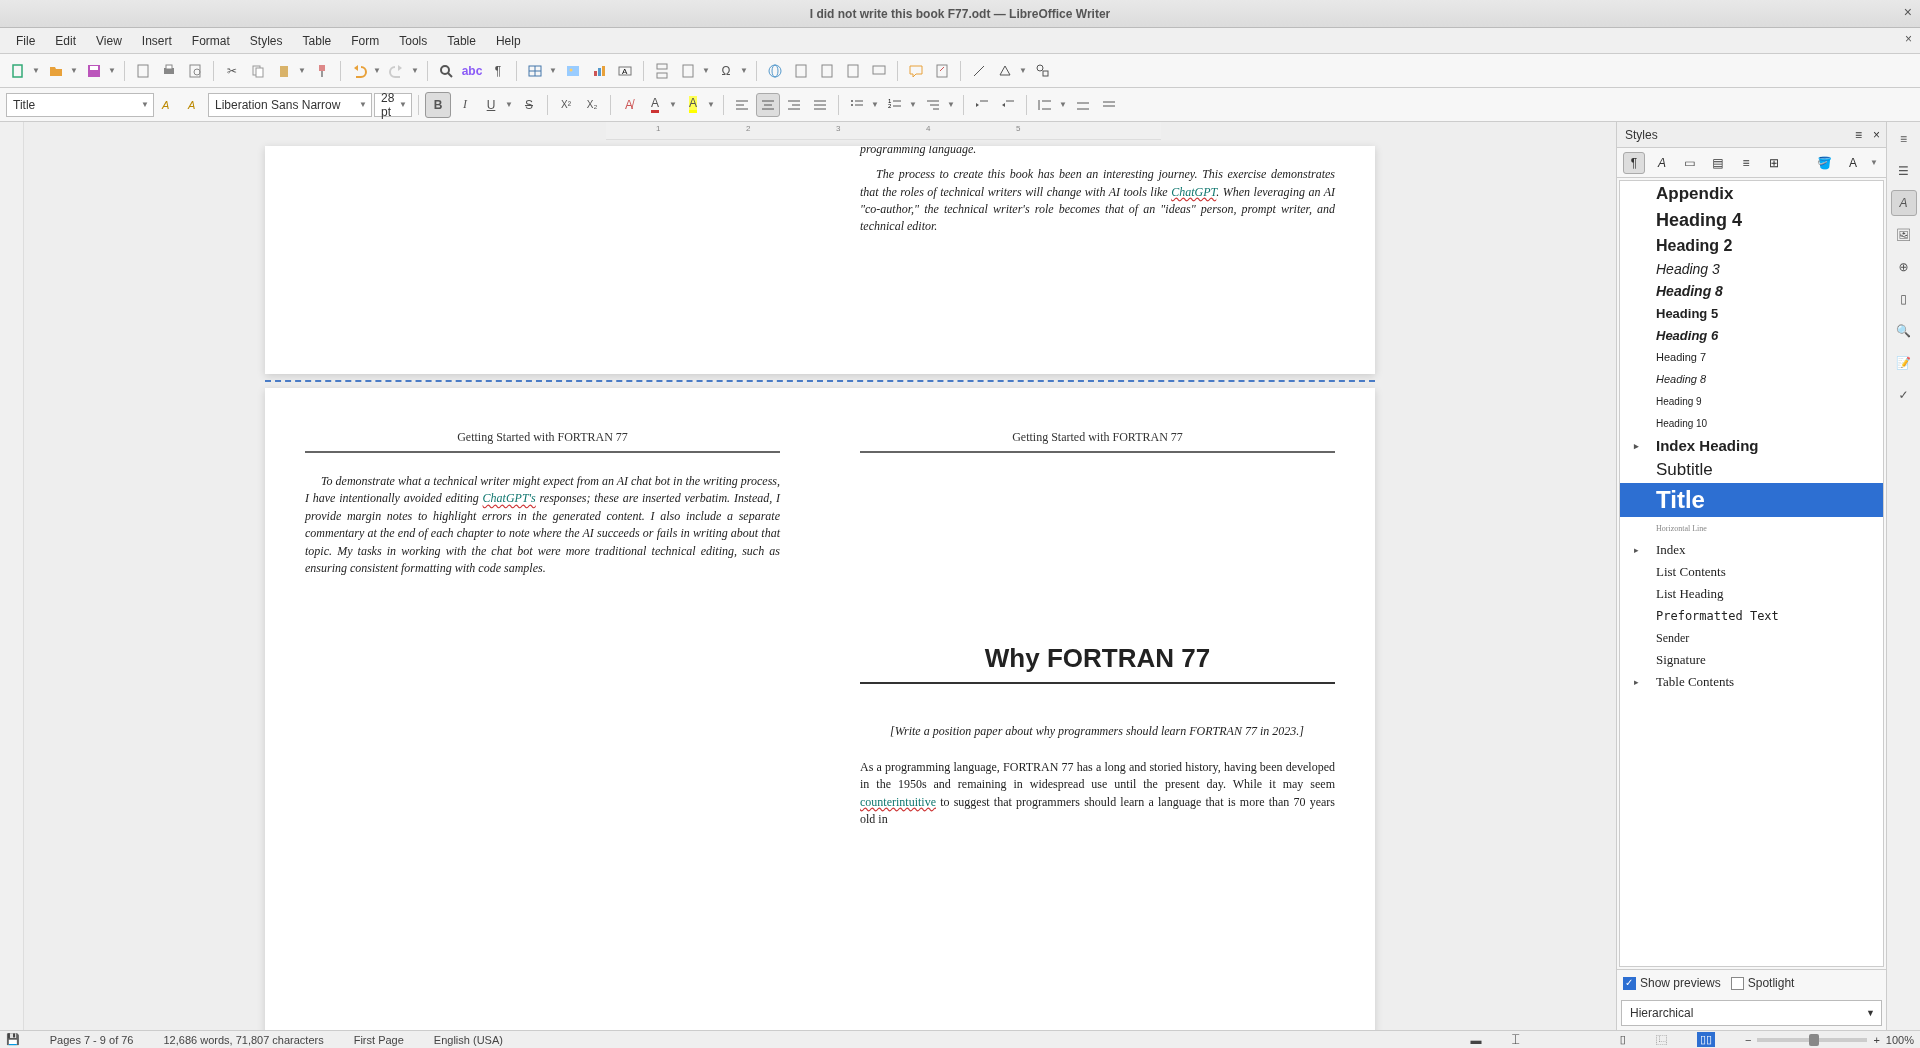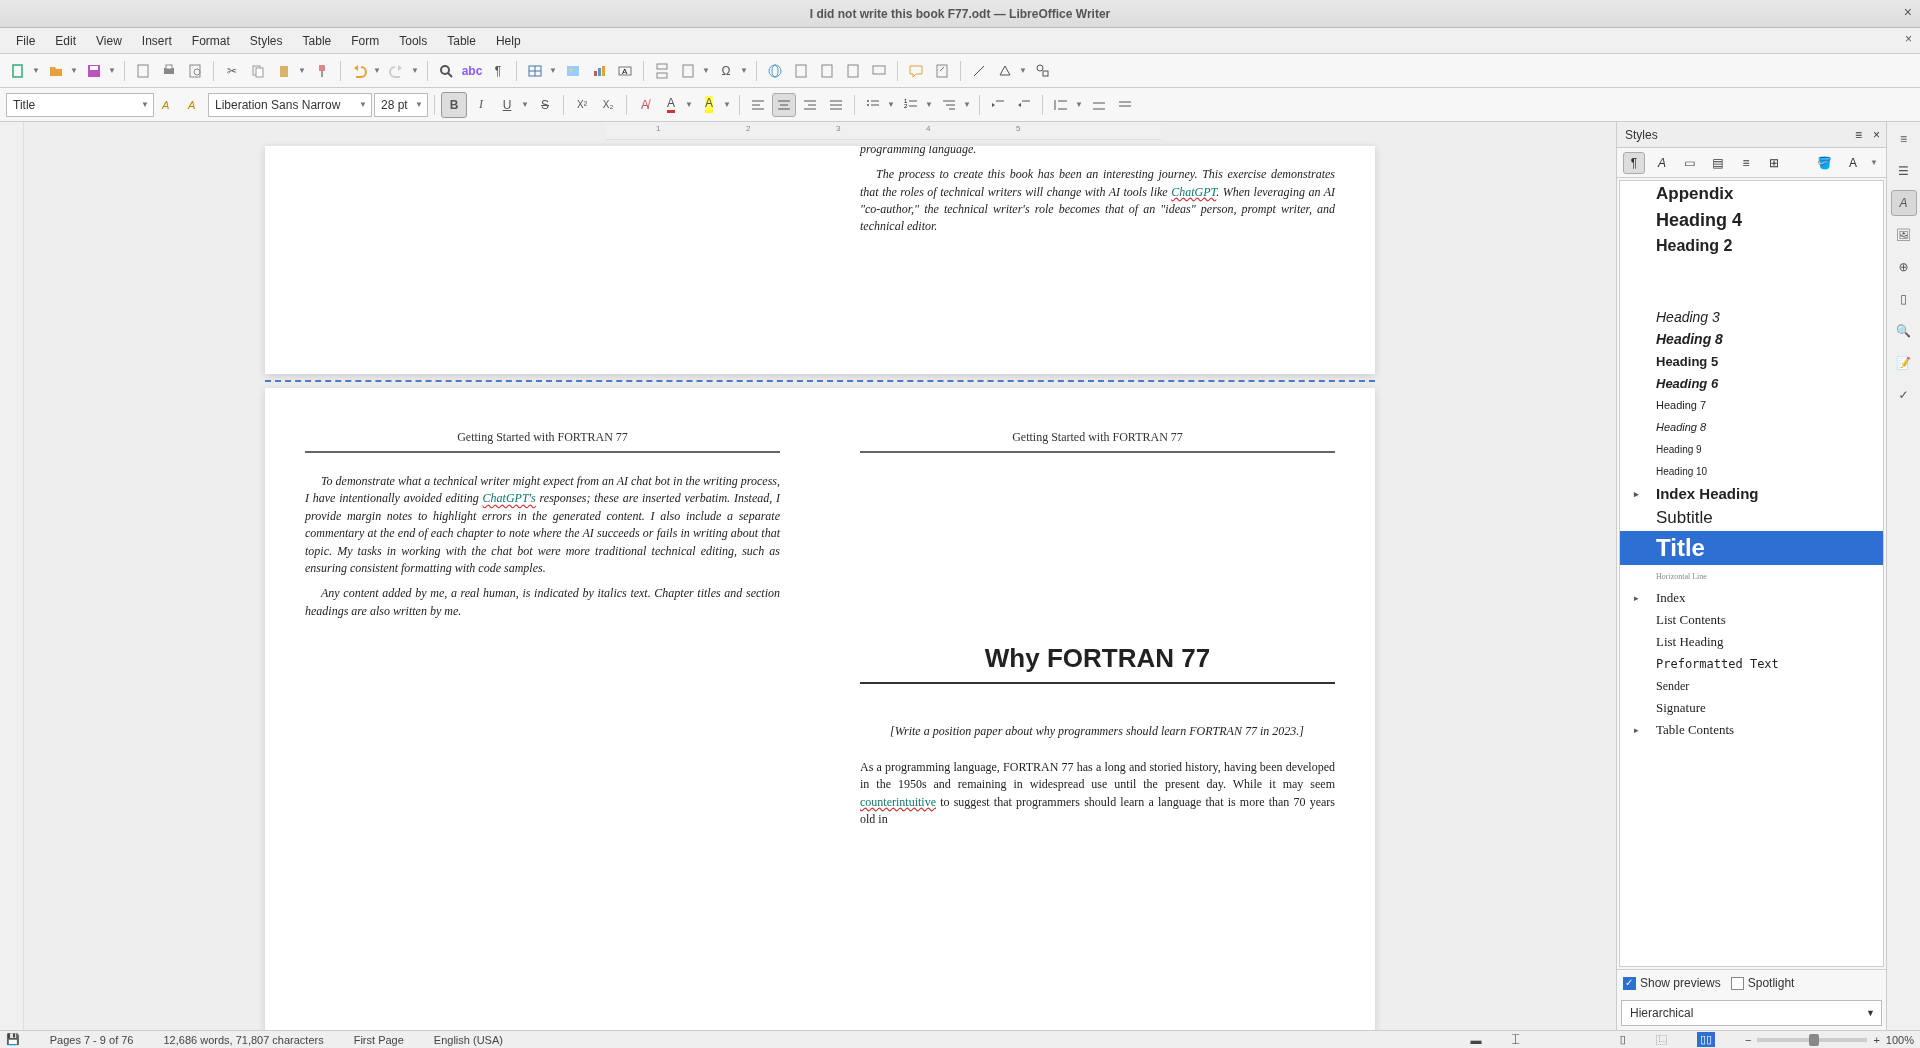--- a/index.html
+++ b/index.html
@@ -12,21 +12,21 @@
 .menubar .closedoc{position:absolute;right:8px;top:4px;color:#555;cursor:pointer}
 .toolbar{height:34px;background:#f7f7f7;border-bottom:1px solid #ccc;display:flex;align-items:center;padding:2px 6px;gap:2px}
 .tb-btn{width:24px;height:24px;display:inline-flex;align-items:center;justify-content:center;cursor:pointer;border-radius:3px;color:#555}
 .tb-sep{width:1px;height:20px;background:#ccc;margin:0 4px}
 .tb-dd{width:10px;font-size:8px;color:#777;cursor:pointer}
 .toolbar2{height:34px;background:#f7f7f7;border-bottom:1px solid #ccc;display:flex;align-items:center;padding:2px 6px;gap:2px}
 .combo{height:24px;border:1px solid #bbb;background:#fff;display:flex;align-items:center;padding:0 6px;position:relative}
 .combo .cdd{position:absolute;right:4px;font-size:8px;color:#777}
 .style-combo{width:148px}
 .font-combo{width:164px}
-.size-combo{width:54px}
+.size-combo{width:38px}
 .bold-btn{font-weight:bold;border:1px solid #999;background:#ddd;width:26px;height:26px}
 .main{position:absolute;top:122px;left:0;right:0;bottom:18px;display:flex}
 .left-ruler{width:24px;background:#f0f0f0;border-right:1px solid #ddd}
 .canvas-area{flex:1;background:#eee;overflow:auto;position:relative}
 .ruler-h{height:18px;background:#f0f0f0;border-bottom:1px solid #ddd;position:relative;margin-left:582px;width:555px;font-size:8px;color:#888}
 .ruler-h span{position:absolute;top:2px}
 .pages{padding:0 0 20px 0}
 .page-spread{display:flex;gap:0;margin:6px auto;width:1110px;background:#fff;box-shadow:0 2px 8px rgba(0,0,0,.15)}
 .page-spread.cut{height:228px;overflow:hidden;position:relative}
 .page-spread.cut .pg{padding-top:0}
@@ -429,21 +429,20 @@
           </div>
 
         </div>
       </div>
       <div class="page-break"></div>
       <div class="page-spread">
         <div class="pg">
           <div class="hdr"><span>Getting Started with FORTRAN 77</span><div class="hdr-rule"></div></div>
           <div class="body-text" style="margin-top:30px">
             <p><span>To demonstrate what a technical writer might expect from an AI chat bot in the writing process, I have intentionally avoided editing </span><span class="red-u">ChatGPT's</span><span> responses; these are inserted verbatim. Instead, I provide margin notes to highlight errors in the generated content. I also include a separate commentary at the end of each chapter to note where the AI succeeds or fails in writing about that topic. My tasks in working with the chat bot were more traditional technical editing, such as ensuring consistent formatting with code samples.</span></p>
-            <p>Any content added by me, a real human, is indicated by italics text. Chapter titles and section headings are also written by me.</p>
           </div>
         </div>
         <div class="pg">
           <div class="hdr"><span>Getting Started with FORTRAN 77</span><div class="hdr-rule"></div></div>
           <div class="chapter-title">Why FORTRAN 77</div>
           <div class="prompt-note">[Write a position paper about why programmers should learn FORTRAN 77 in 2023.]</div>
           <div class="body-text serif-norm" style="font-style:normal">
             <p style="text-indent:0"><span>As a programming language, FORTRAN 77 has a long and storied history, having been developed in the 1950s and remaining in widespread use until the present day. While it may seem </span><span class="red-u" style="font-style:normal">counterintuitive</span><span> to suggest that programmers should learn a language that is more than 70 years old in</span></p>
           </div>
         </div>
@@ -474,21 +473,21 @@
     <div class="sp-list" id="styles-list">
         <div class="sl-item" style="font-size: 17px; font-weight: bold; font-family: sans-serif;">
           <span>Appendix</span>
         </div>
         <div class="sl-item" style="font-size: 18px; font-weight: bold; font-family: sans-serif;">
           <span>Heading 4</span>
         </div>
         <div class="sl-item" style="font-size: 16px; font-weight: bold; font-family: sans-serif;">
           <span>Heading 2</span>
         </div>
-        <div class="sl-item" style="font-size: 14px; font-family: sans-serif; font-style: italic; margin-top: 48px;">
+        <div class="sl-item" style="font-size: 14px; font-family: sans-serif; font-style: italic;">
           <span>Heading 3</span>
         </div>
         <div class="sl-item" style="font-size: 14px; font-style: italic; font-family: sans-serif; font-weight: bold;">
           <span>Heading 8</span>
         </div>
         <div class="sl-item" style="font-size: 13px; font-weight: bold; font-family: sans-serif;">
           <span>Heading 5</span>
         </div>
         <div class="sl-item" style="font-size: 13px; font-style: italic; font-family: sans-serif; font-weight: bold;">
           <span>Heading 6</span>

